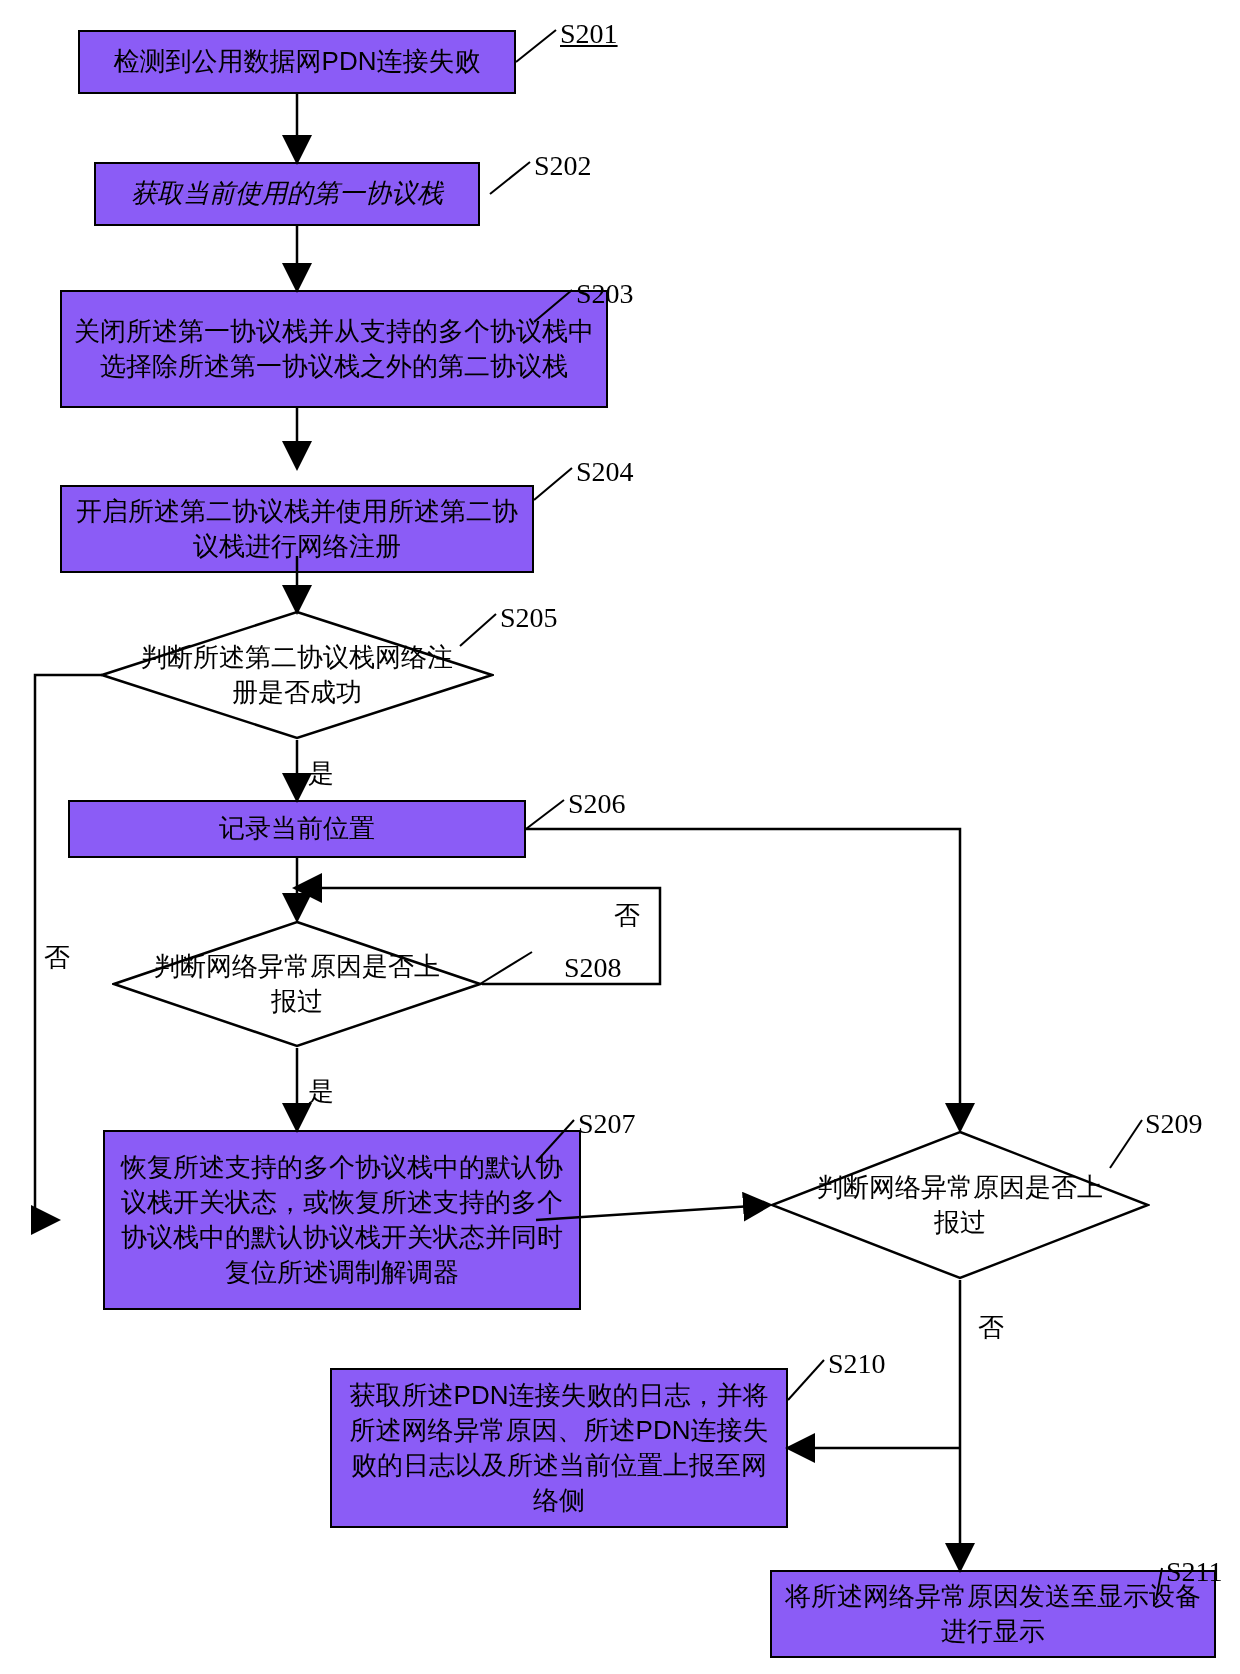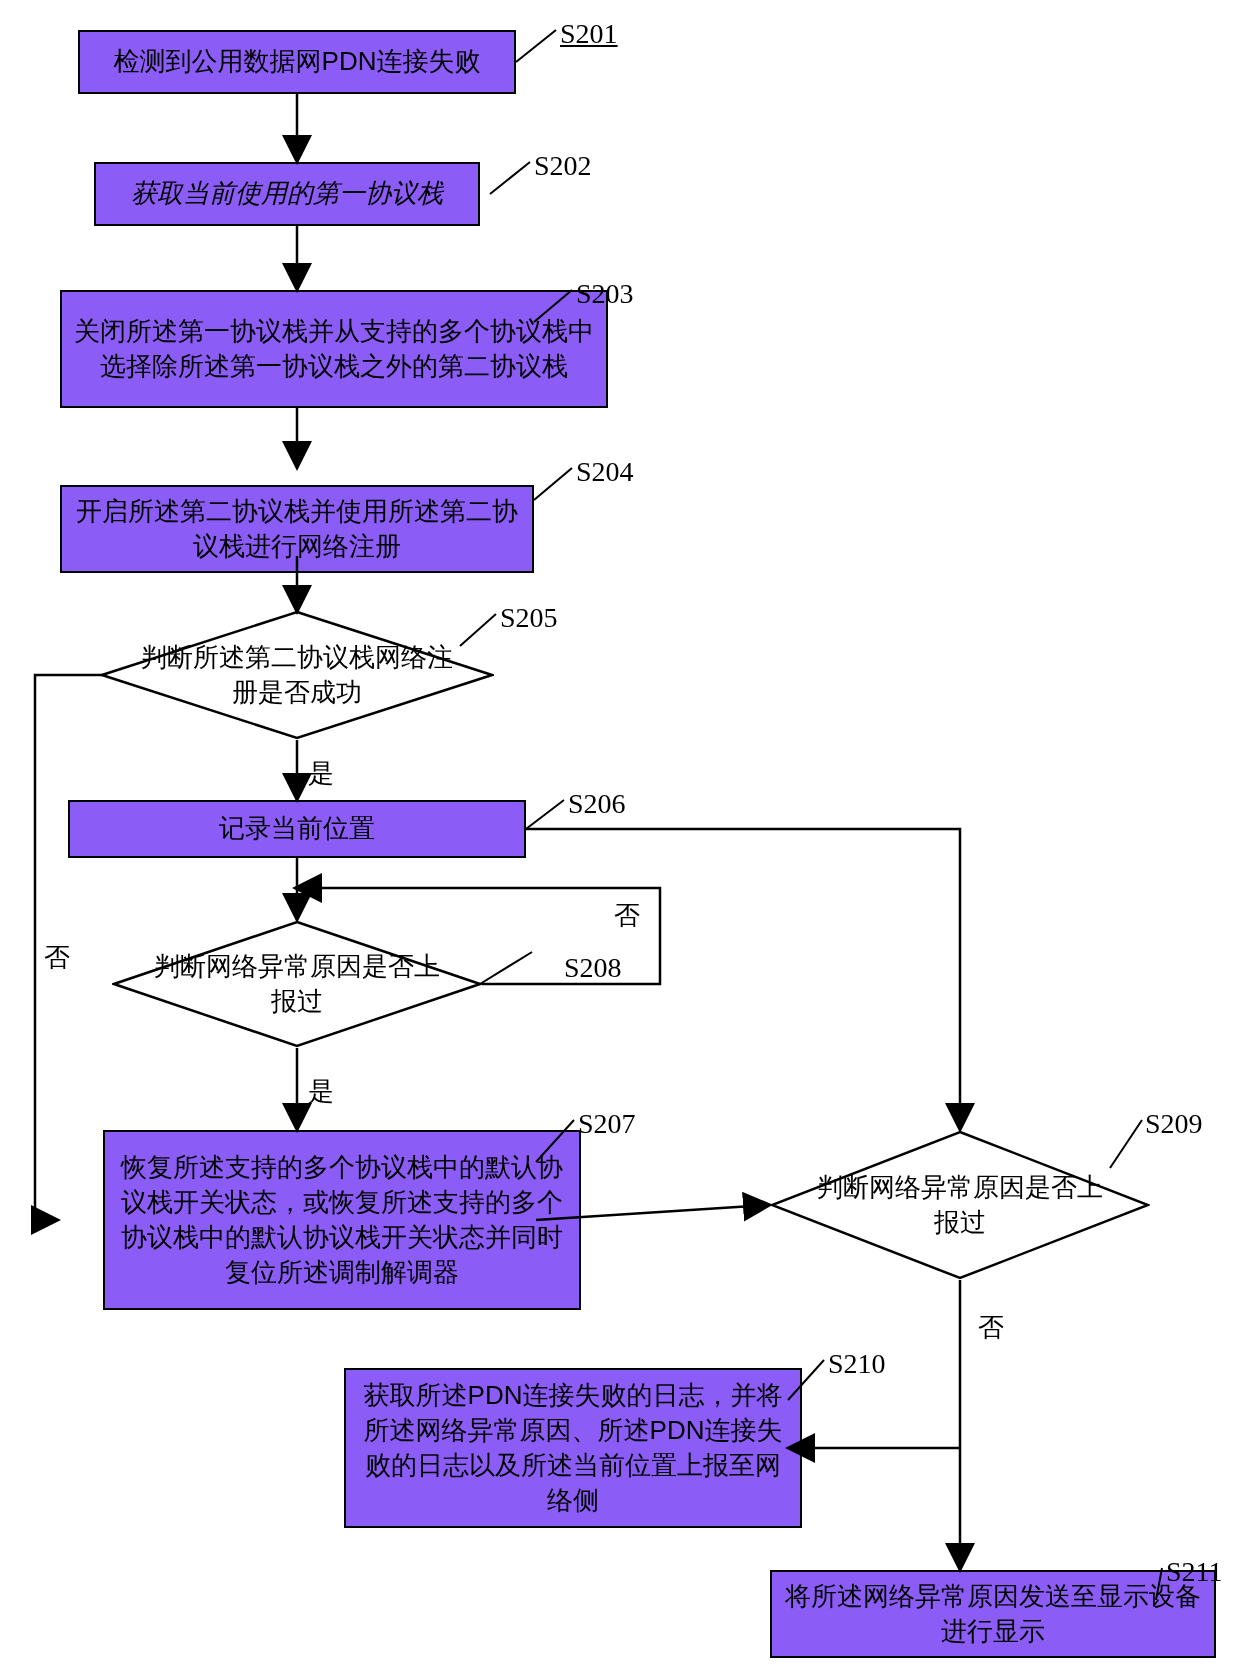--- a/index.html
+++ b/index.html
@@ -115,21 +115,21 @@
 <div class="diamond-wrap" style="left:770px; top:1130px; width:380px; height:150px;">
   <svg class="diamond-svg" width="380" height="150">
       <polygon points="190,2 378,75 190,148 2,75" fill="#fff" stroke="#000" stroke-width="2.5"></polygon>
     </svg>
   <div class="diamond-text">
       <span>判断网络异常原因是否上报过</span>
     </div>
 </div>
 <div class="step-label" style="left:1145px; top:1108px;"><span>S209</span></div>
 
-<div class="node" style="left:344px; top:1368px; width:458px; height:160px;">
+<div class="node" style="left:330px; top:1368px; width:458px; height:160px;">
   <span>获取所述PDN连接失败的日志，并将所述网络异常原因、所述PDN连接失败的日志以及所述当前位置上报至网络侧</span>
 </div>
 <div class="step-label" style="left:828px; top:1348px;"><span>S210</span></div>
 
 <div class="node" style="left:770px; top:1570px; width:446px; height:88px;">
   <span>将所述网络异常原因发送至显示设备进行显示</span>
 </div>
 <div class="step-label" style="left:1166px; top:1556px;"><span>S211</span></div>
 
 <div class="edge-label" style="left:308px; top:756px;"><span>是</span></div>

